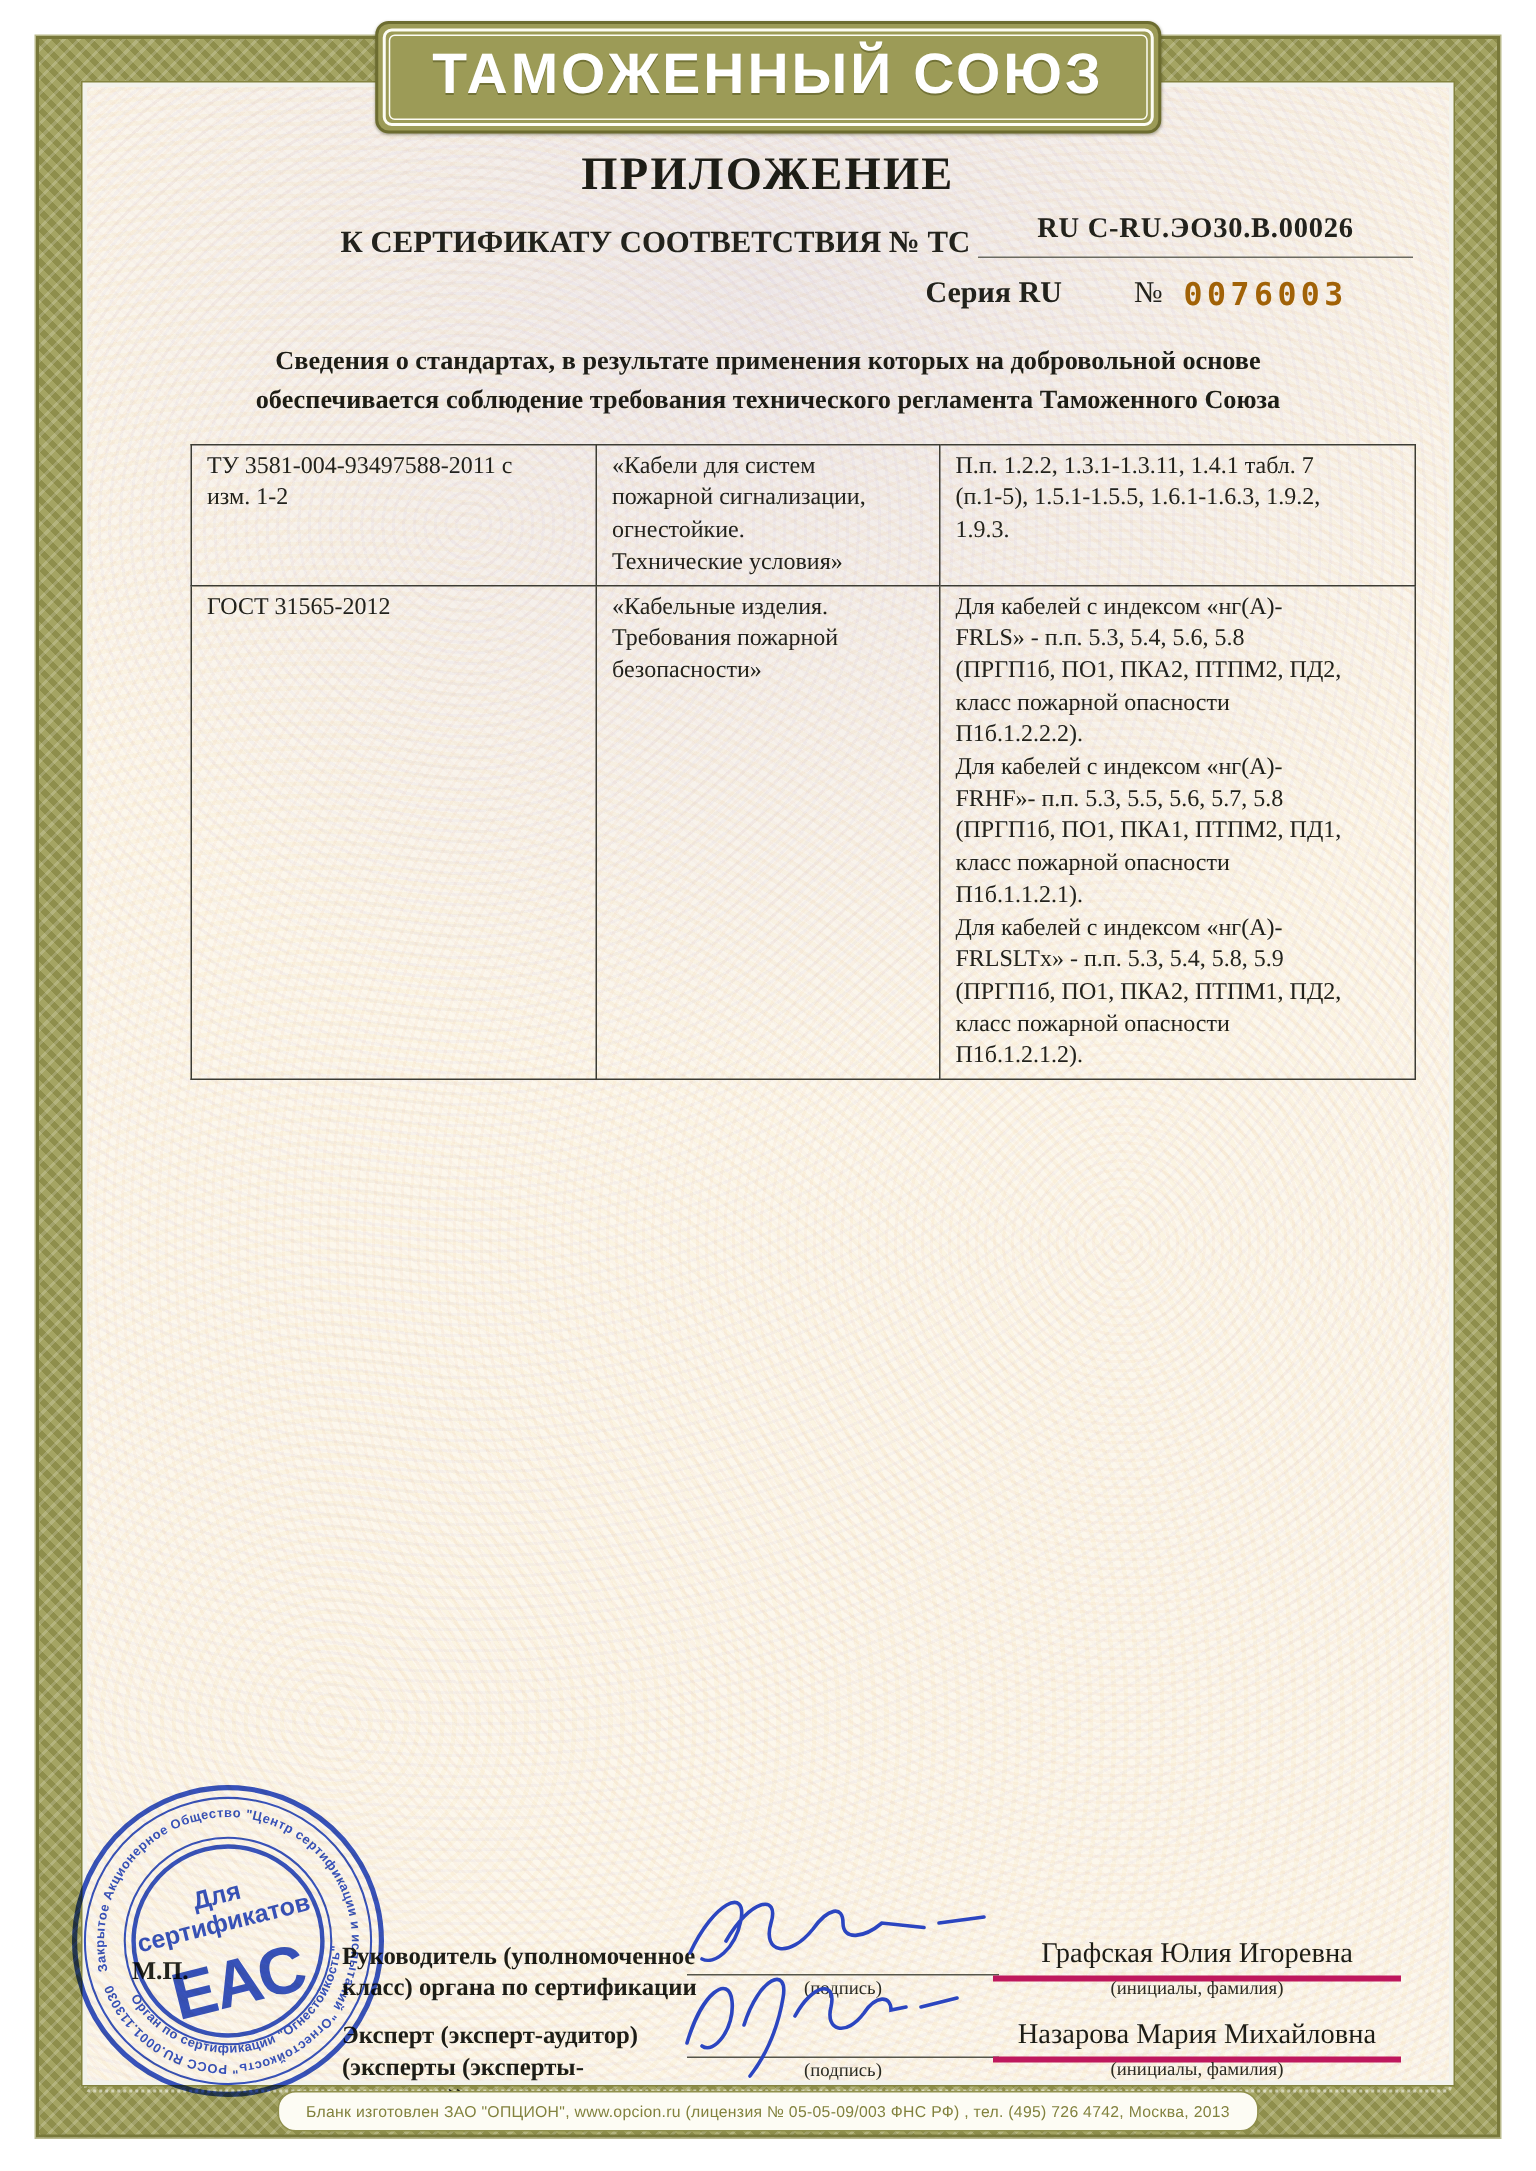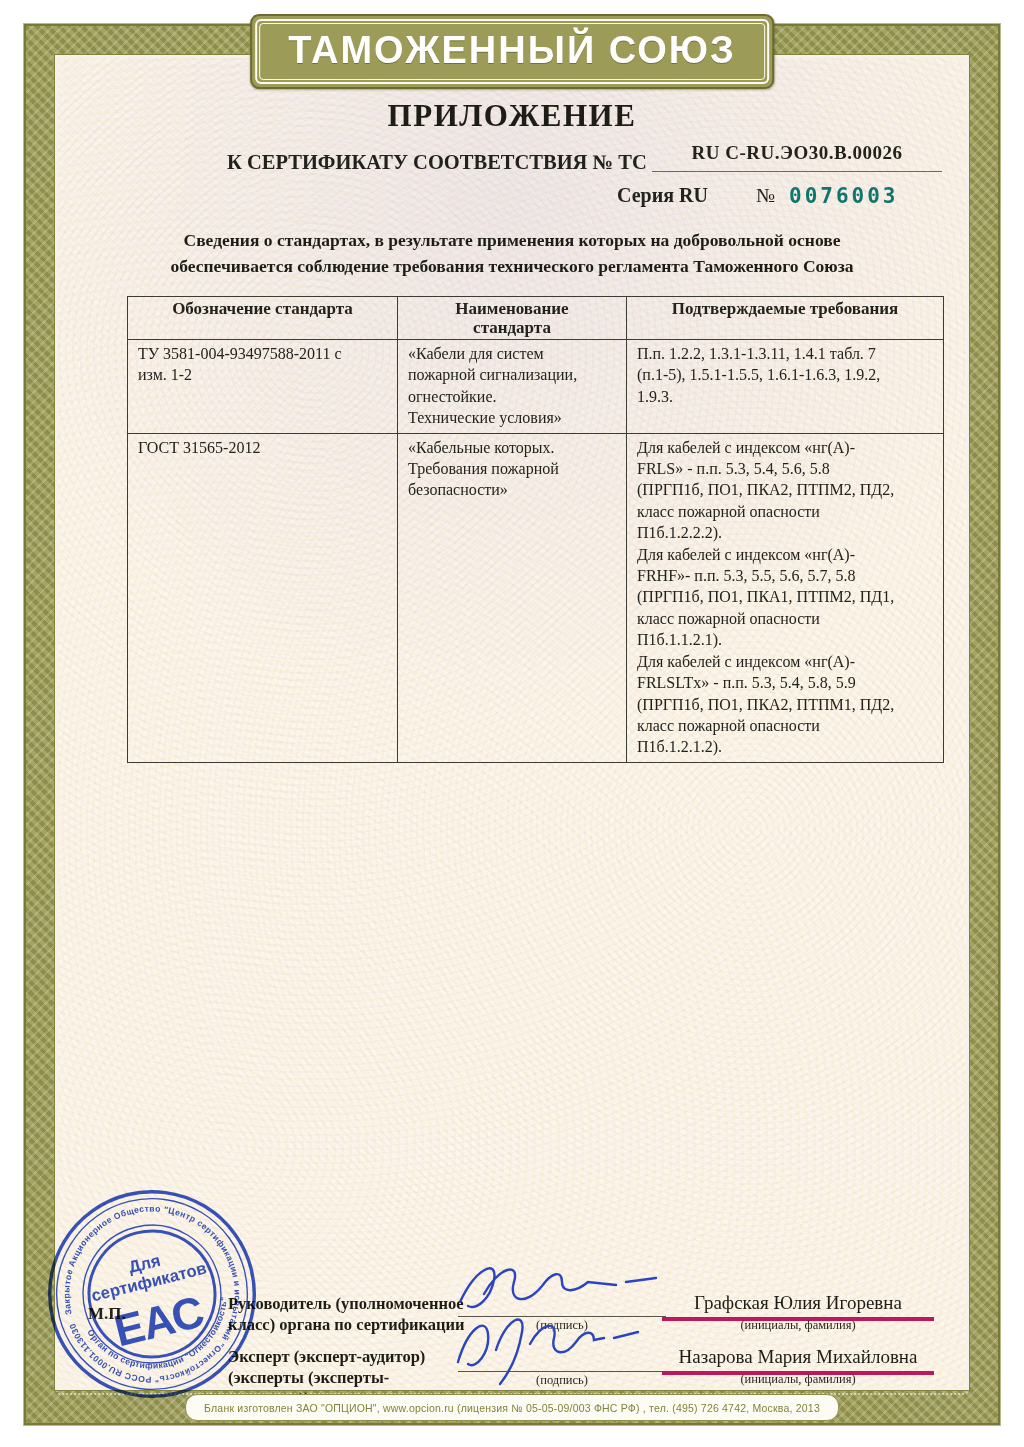--- a/index.html
+++ b/index.html
@@ -41,21 +41,21 @@
   .title{position:absolute;top:98px;left:0;width:100%;text-align:center;
       font-size:31px;font-weight:bold;letter-spacing:1.5px;color:#1d1d16;}
   .cert-label{position:absolute;top:151px;left:227px;font-size:20.5px;font-weight:bold;white-space:nowrap;}
   .cert-number-block{position:absolute;top:142px;left:652px;width:290px;text-align:center;
       border-bottom:1.5px solid #6a6a60;padding-bottom:7px;}
   .cert-number{font-size:19px;font-weight:bold;letter-spacing:.5px;white-space:nowrap;}
   .series-row{position:absolute;top:184px;left:617px;display:flex;align-items:flex-start;}
   .series-label{font-size:20px;font-weight:bold;}
   .series-no-sign{font-size:20px;margin-left:48px;}
   .series-number{font-family:"DejaVu Sans Mono", monospace;font-size:21px;font-weight:bold;
-      letter-spacing:3px;color:#0f766e;margin-left:14px;}
+      letter-spacing:3px;color:#a16207;margin-left:14px;}
 
   .intro{position:absolute;top:227px;left:92px;width:840px;text-align:center;
       font-size:17.5px;font-weight:bold;line-height:26px;white-space:pre-line;color:#1d1d16;}
 
   
   table.std{position:absolute;left:127px;top:296px;width:816px;border-collapse:collapse;
       table-layout:fixed;background:rgba(255,255,255,.0);}
   table.std col.c1{width:270px;} table.std col.c2{width:229px;} table.std col.c3{width:317px;}
   table.std th, table.std td{border:1.6px solid #3c3c34;vertical-align:top;
       font-size:16px;line-height:21.4px;white-space:pre-line;padding:3px 8px 4px 10px;}
@@ -126,40 +126,34 @@
 <div class="intro">Сведения о стандартах, в результате применения которых на добровольной основе
 обеспечивается соблюдение требования технического регламента Таможенного Союза</div>
 
 <table class="std">
   <colgroup>
       <col class="c1">
       <col class="c2">
       <col class="c3">
     </colgroup>
   <tbody>
-      <tr class="hrow">
-    <th>Обозначение стандарта</th>
-    <th>Наименование
-стандарта</th>
-    <th>Подтверждаемые требования</th>
-  </tr>
   <tr class="r1">
     <td>ТУ 3581-004-93497588-2011 с
 изм. 1-2</td>
     <td>«Кабели для систем
 пожарной сигнализации,
 огнестойкие.
 Технические условия»</td>
     <td>П.п. 1.2.2, 1.3.1-1.3.11, 1.4.1 табл. 7
 (п.1-5), 1.5.1-1.5.5, 1.6.1-1.6.3, 1.9.2,
 1.9.3.</td>
   </tr>
   <tr class="r2">
     <td>ГОСТ 31565-2012</td>
-    <td>«Кабельные которых.
+    <td>«Кабельные изделия.
 Требования пожарной
 безопасности»</td>
     <td>Для кабелей с индексом «нг(А)-
 FRLS» - п.п. 5.3, 5.4, 5.6, 5.8
 (ПРГП1б, ПО1, ПКА2, ПТПМ2, ПД2,
 класс пожарной опасности
 П1б.1.2.2.2).
 Для кабелей с индексом «нг(А)-
 FRHF»- п.п. 5.3, 5.5, 5.6, 5.7, 5.8
 (ПРГП1б, ПО1, ПКА1, ПТПМ2, ПД1,

